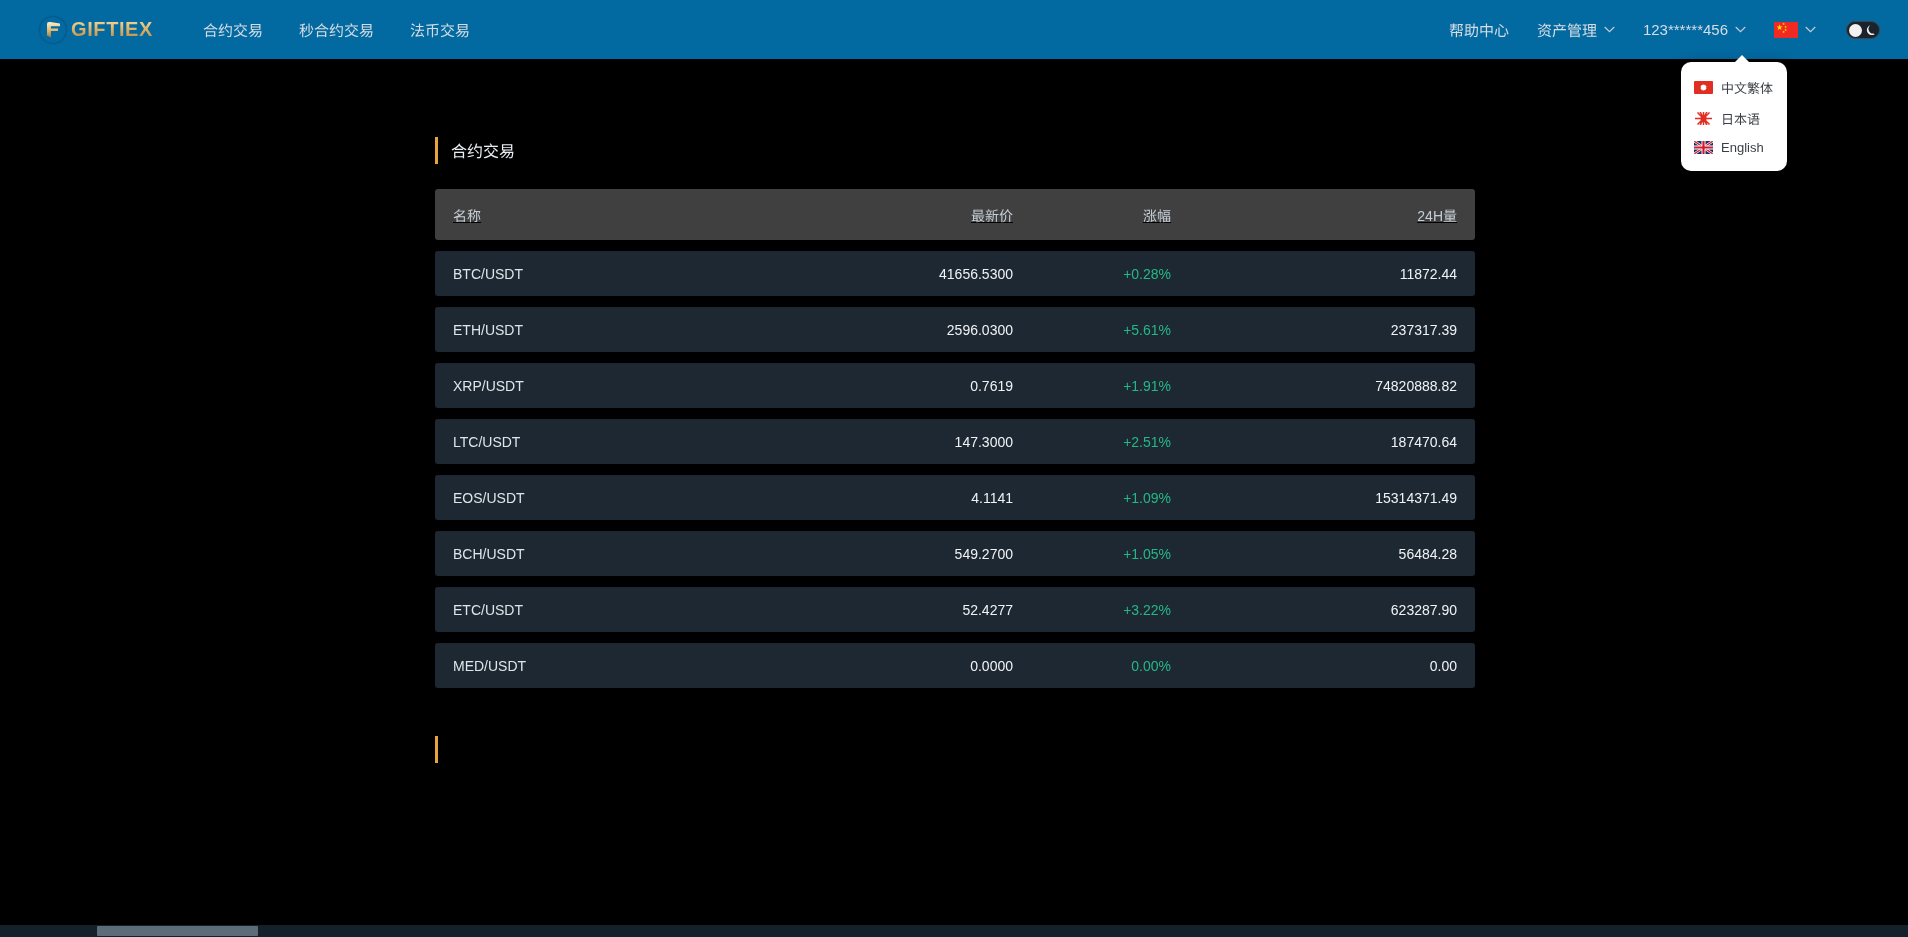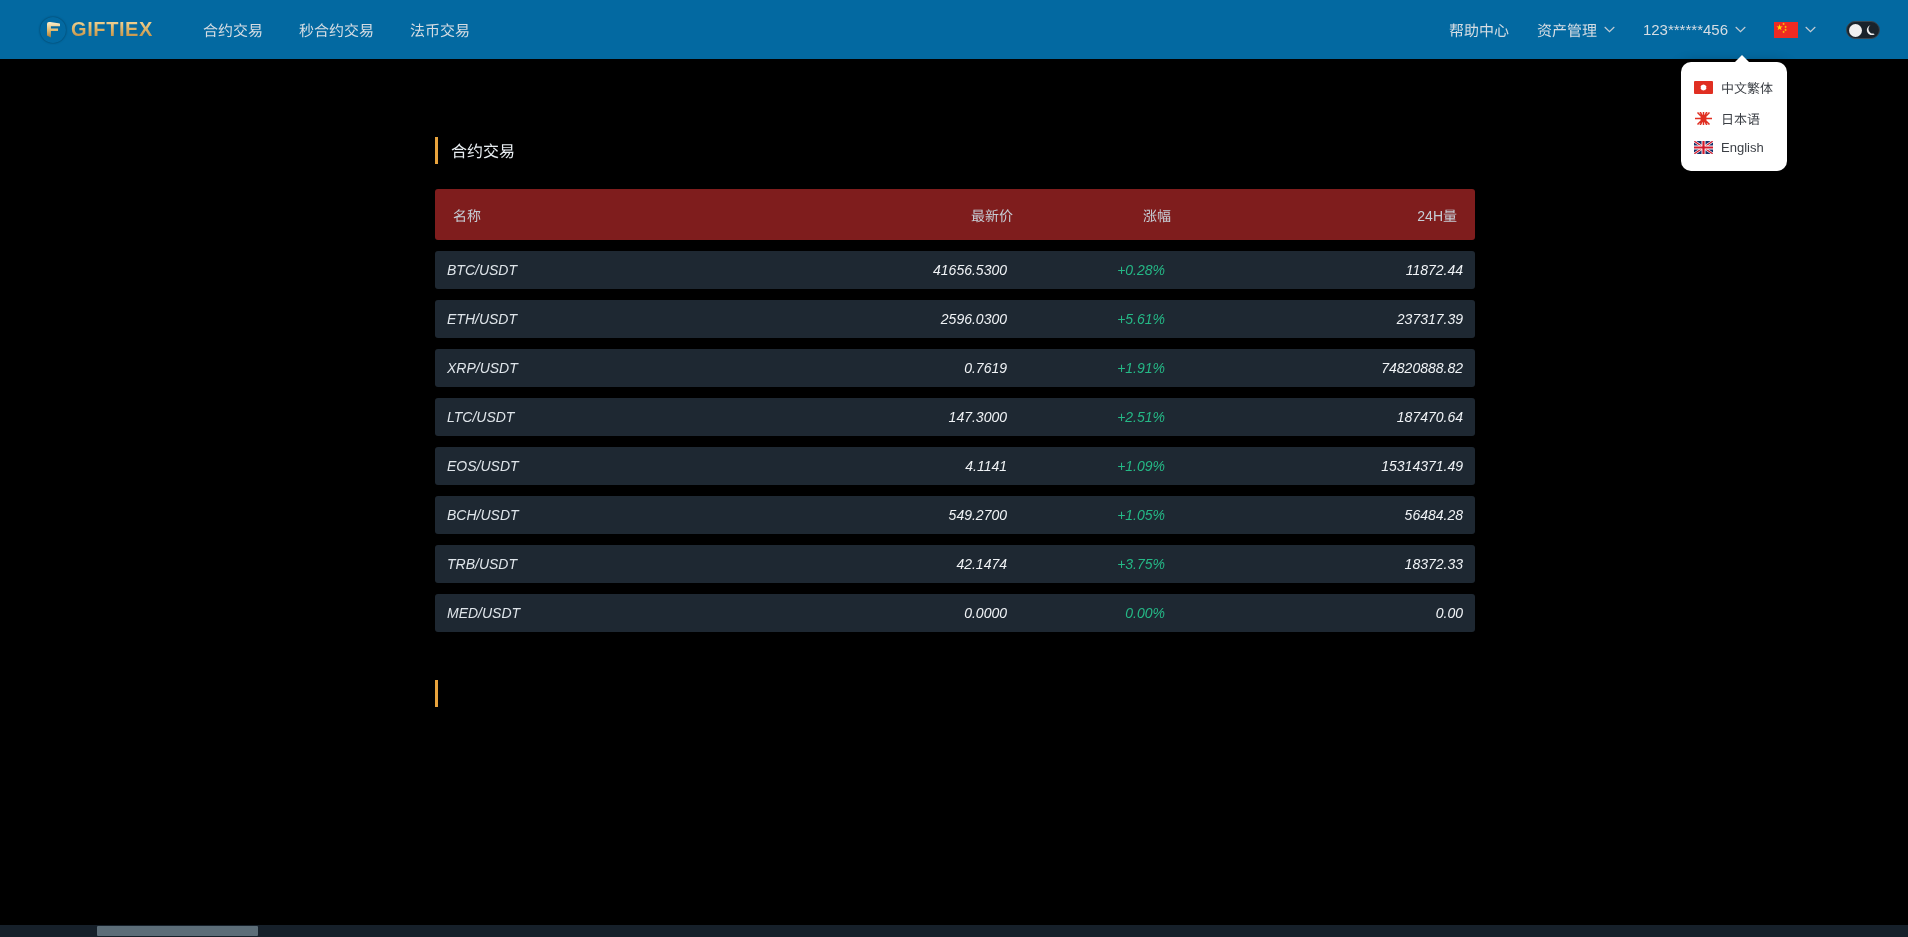--- a/index.html
+++ b/index.html
@@ -124,29 +124,28 @@
   .section-title {
     display:flex; align-items:center; gap:13px;
     height:30px; margin-bottom:24px;
   }
   .title-bar { width:3px; height:27px; background:#e8a33d; flex:none; }
   .title-text { color:#e9eef2; font-size:16px; }
 
   .tbl { width:1040px; }
   .tbl-head {
     display:flex; align-items:center;
-    height:51px; background:#7f1d1d;
-    padding:0 18px; border-radius:3px;
+    height:51px; background:#404040;
+    padding:0 18px; border-radius:3px;text-decoration:underline;
   }
   .tbl-row {
     display:flex; align-items:center;
-    height:38px; background:#1e2832;
-    padding:0 12px; margin-top:11px; border-radius:3px;
+    height:45px; background:#1e2832;
+    padding:0 18px; margin-top:11px; border-radius:3px;
     cursor:pointer;
-    font-style:italic;
   }
 
   .c-name  { width:300px; text-align:left; }
   .c-price { width:260px; text-align:right; }
   .c-chg   { width:180px; text-align:right; padding-right:22px; }
   .c-vol   { flex:1;      text-align:right; }
 
   .tbl-head .c-name,
   .tbl-head .c-price,
   .tbl-head .c-chg,
@@ -326,27 +325,27 @@
           <div class="c-vol">15314371.49</div>
         </div>
 
         <div class="tbl-row">
           <div class="c-name">BCH/USDT</div>
           <div class="c-price">549.2700</div>
           <div class="c-chg">+1.05%</div>
           <div class="c-vol">56484.28</div>
         </div>
 
-
-        <div class="tbl-row">
-          <div class="c-name">TRB/USDT</div>
-          <div class="c-price">42.1474</div>
-          <div class="c-chg">+3.75%</div>
-          <div class="c-vol">18372.33</div>
-        </div>
+        <div class="tbl-row">
+          <div class="c-name">ETC/USDT</div>
+          <div class="c-price">52.4277</div>
+          <div class="c-chg">+3.22%</div>
+          <div class="c-vol">623287.90</div>
+        </div>
+
 
 
         <div class="tbl-row">
           <div class="c-name">MED/USDT</div>
           <div class="c-price">0.0000</div>
           <div class="c-chg">0.00%</div>
           <div class="c-vol">0.00</div>
         </div>
 
       </div>

